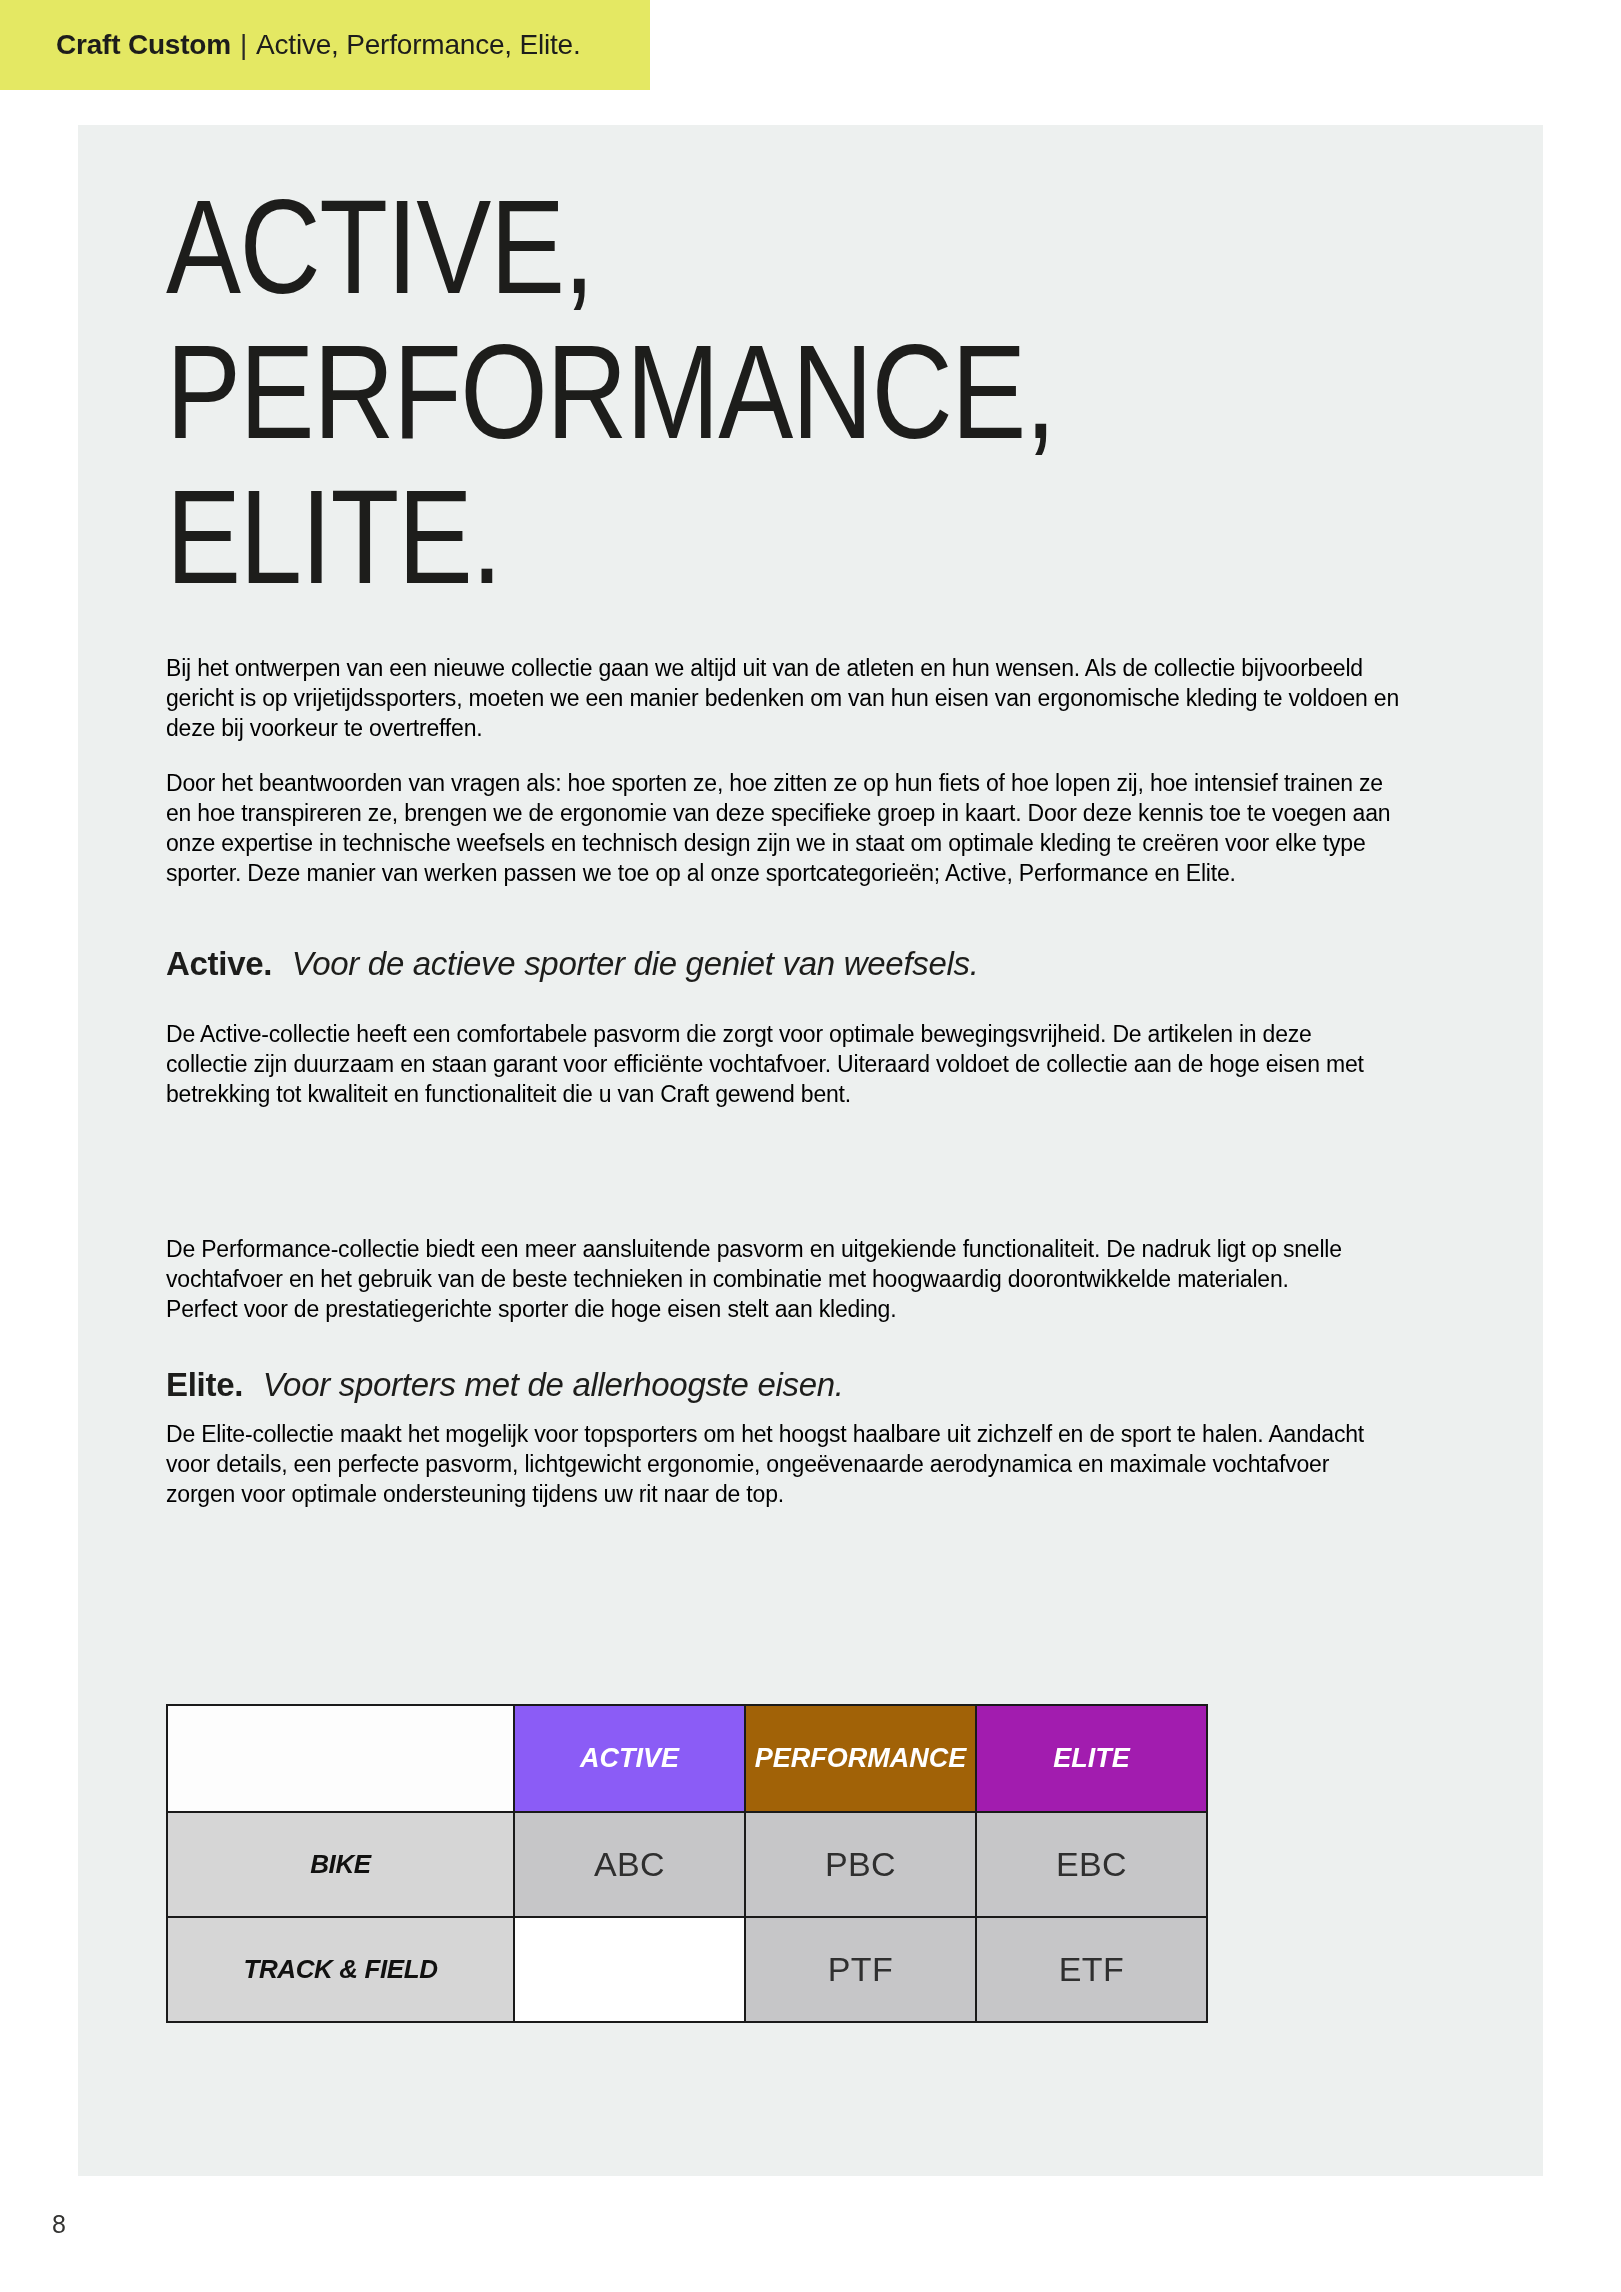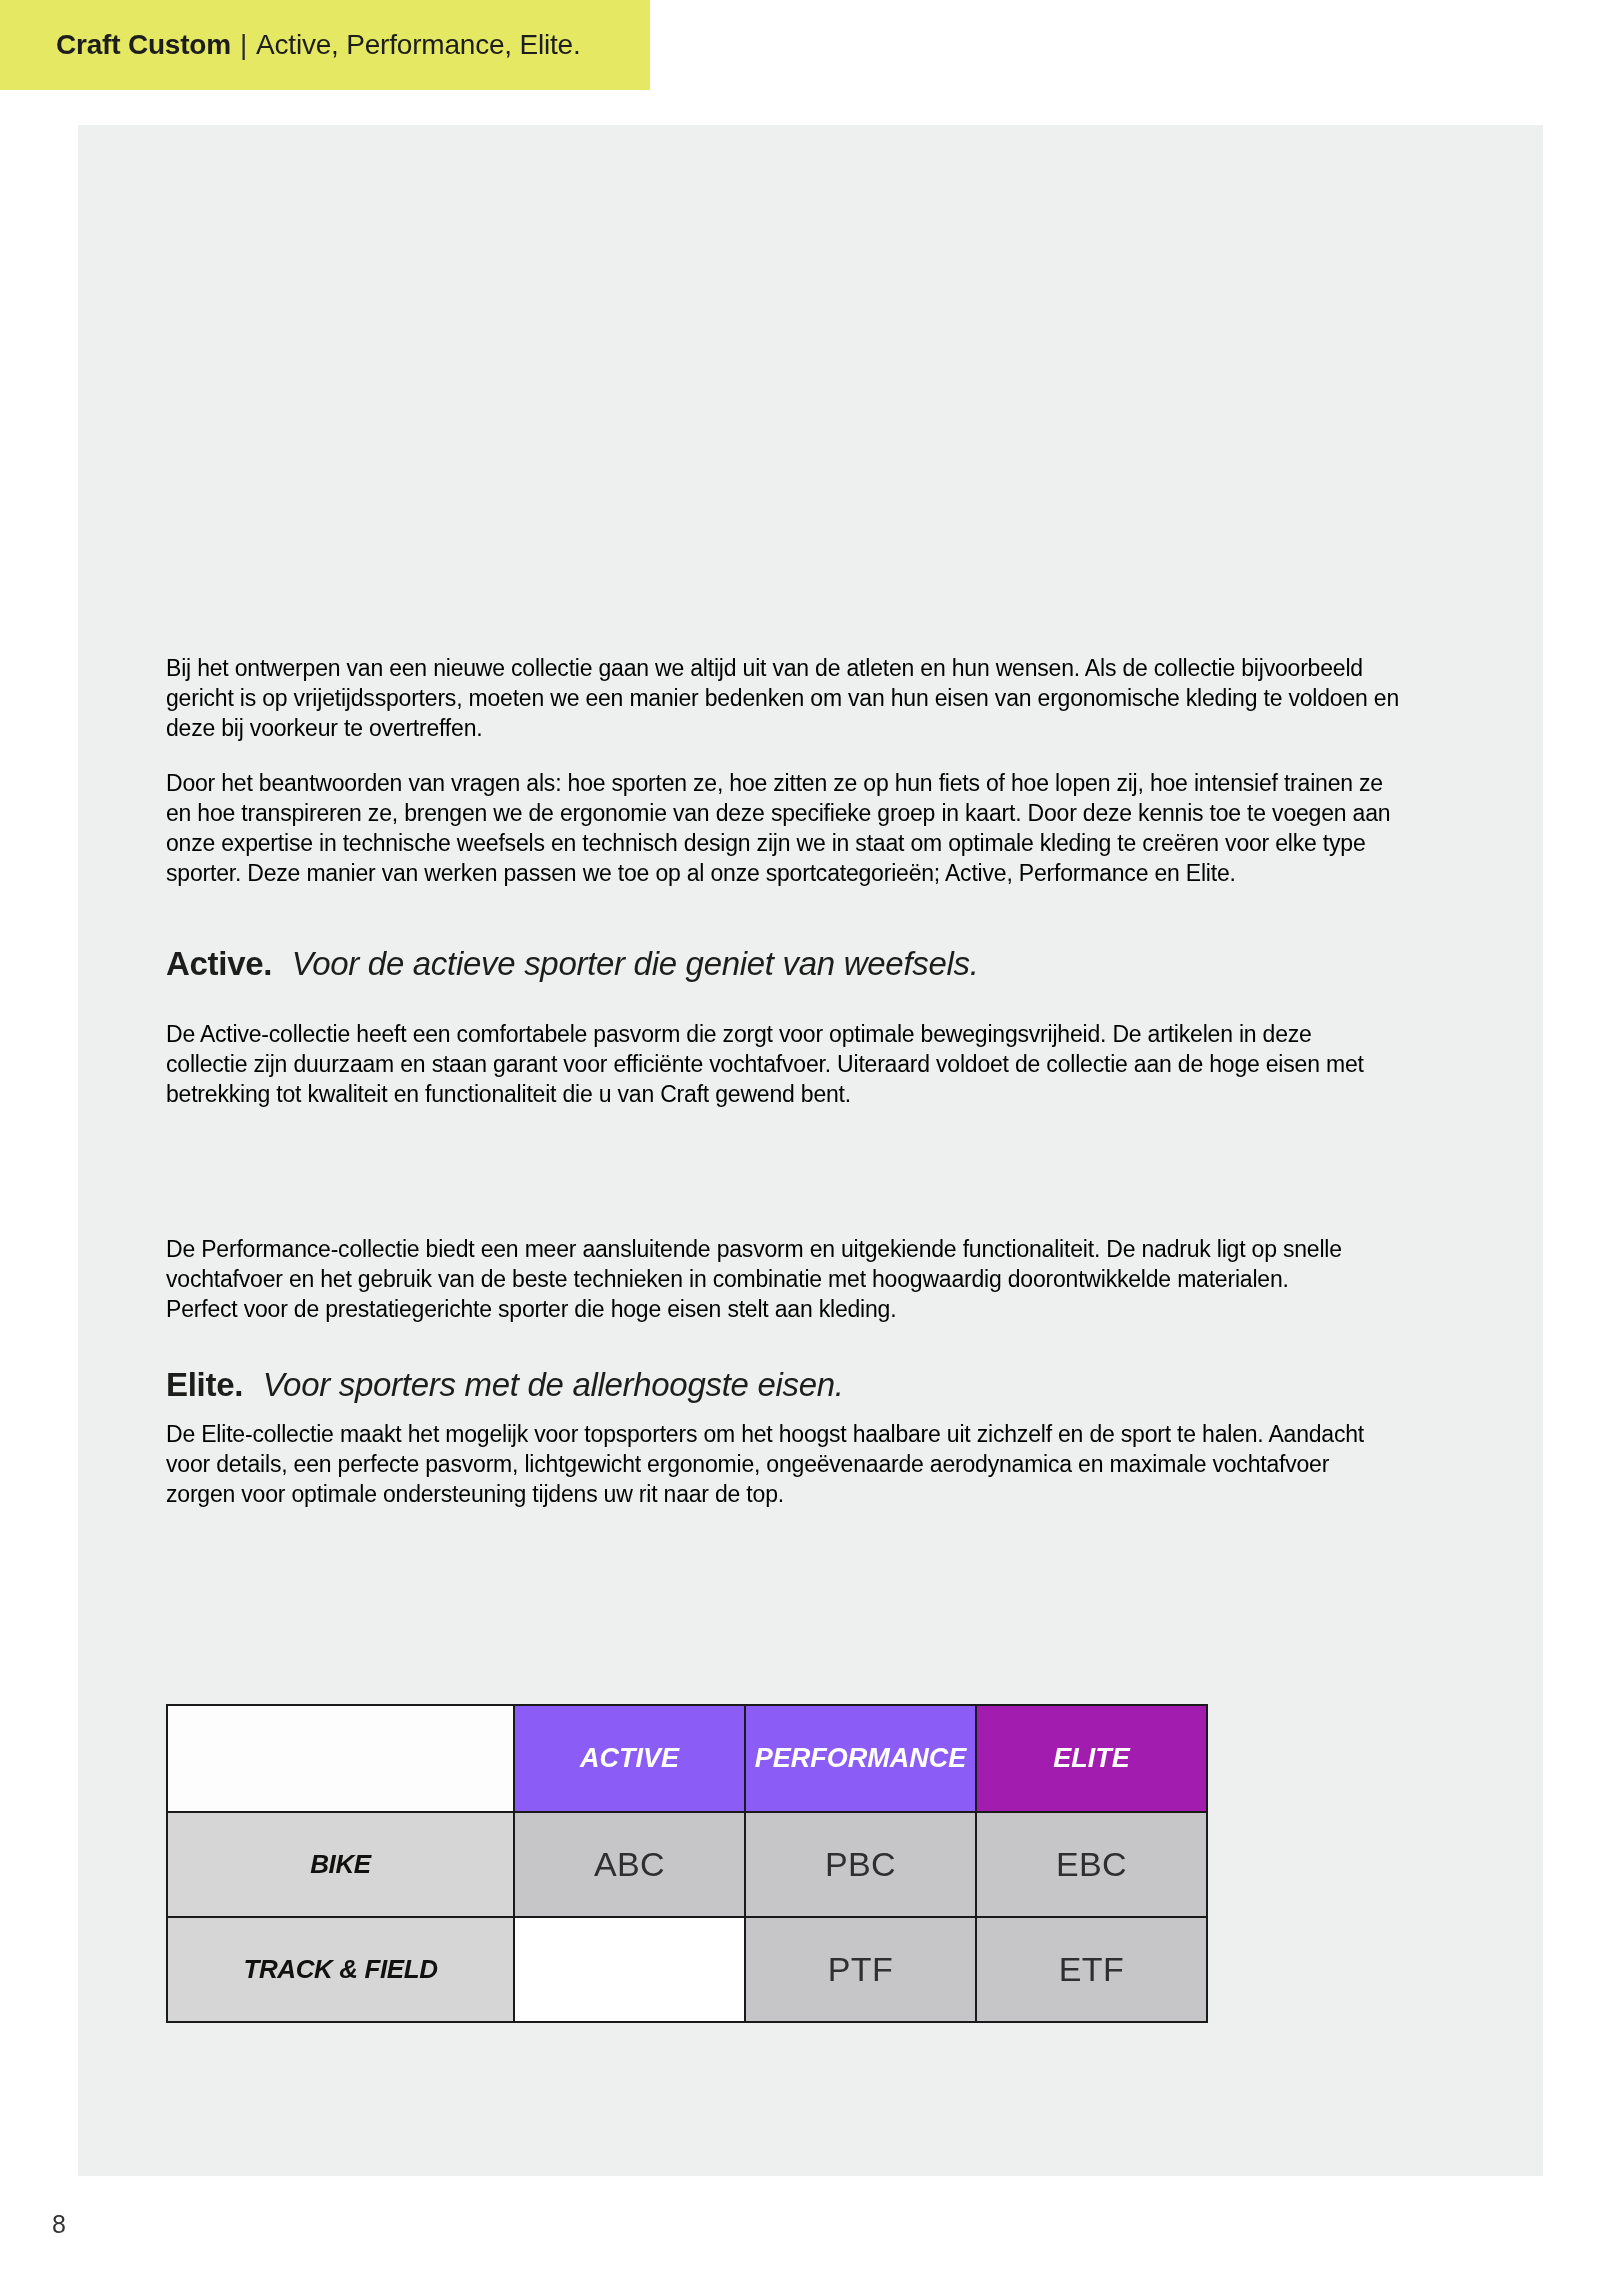--- a/index.html
+++ b/index.html
@@ -67,20 +67,25 @@
 <body>
 
 <header class="banner" style="background: rgb(228, 232, 99);">
   <span class="brand">Craft Custom</span>
   <span class="sep">|</span>
   <span class="banner-sub">Active, Performance, Elite.</span>
 </header>
 
 <main class="panel">
 
+  <h1 class="title">
+    <span class="title-line">ACTIVE,</span>
+    <span class="title-line">PERFORMANCE,</span>
+    <span class="title-line">ELITE.</span>
+  </h1>
 
   <p class="para p1">Bij het ontwerpen van een nieuwe collectie gaan we altijd uit van de atleten en hun wensen. Als de collectie bijvoorbeeld
 gericht is op vrijetijdssporters, moeten we een manier bedenken om van hun eisen van ergonomische kleding te voldoen en
 deze bij voorkeur te overtreffen.</p>
   <p class="para p2">Door het beantwoorden van vragen als: hoe sporten ze, hoe zitten ze op hun fiets of hoe lopen zij, hoe intensief trainen ze
 en hoe transpireren ze, brengen we de ergonomie van deze specifieke groep in kaart. Door deze kennis toe te voegen aan
 onze expertise in technische weefsels en technisch design zijn we in staat om optimale kleding te creëren voor elke type
 sporter. Deze manier van werken passen we toe op al onze sportcategorieën; Active, Performance en Elite.</p>
 
   <h2 class="sec-head h-active">
@@ -101,21 +106,21 @@
   </h2>
   <p class="para b-elite">De Elite-collectie maakt het mogelijk voor topsporters om het hoogst haalbare uit zichzelf en de sport te halen. Aandacht
 voor details, een perfecte pasvorm, lichtgewicht ergonomie, ongeëvenaarde aerodynamica en maximale vochtafvoer
 zorgen voor optimale ondersteuning tijdens uw rit naar de top.</p>
 
   <table class="matrix">
     <tbody>
         <tr class="hrow">
       <td class="c0 corner"></td>
       <td class="c1 colhead" style="background: #8b5cf6;">ACTIVE</td>
-      <td class="c2 colhead" style="background: #8b5cf6;">PERFORMANCE</td>
+      <td class="c2 colhead" style="background: #a16207;">PERFORMANCE</td>
       <td class="c3 colhead" style="background: #a21caf;">ELITE</td>
     </tr>
     <tr class="drow">
       <td class="c0 rowlabel">BIKE</td>
       <td class="c1 val">ABC</td>
       <td class="c2 val">PBC</td>
       <td class="c3 val">EBC</td>
     </tr>
     <tr class="drow">
       <td class="c0 rowlabel">TRACK &amp; FIELD</td>

